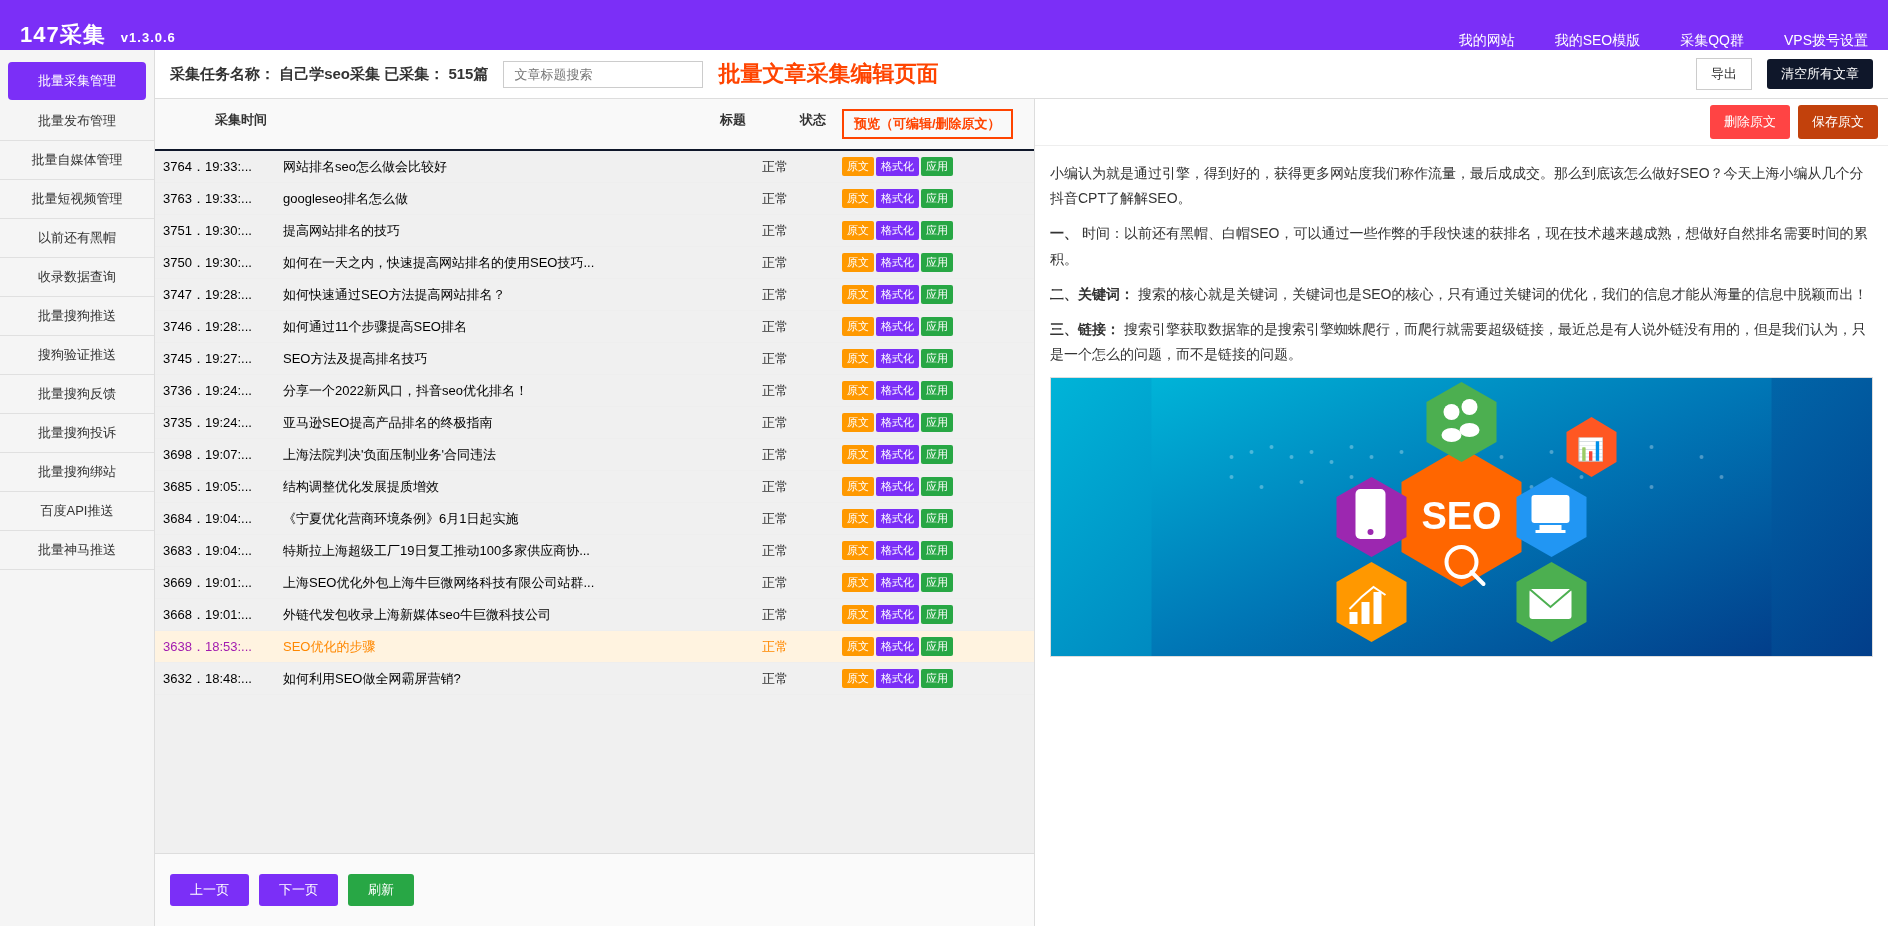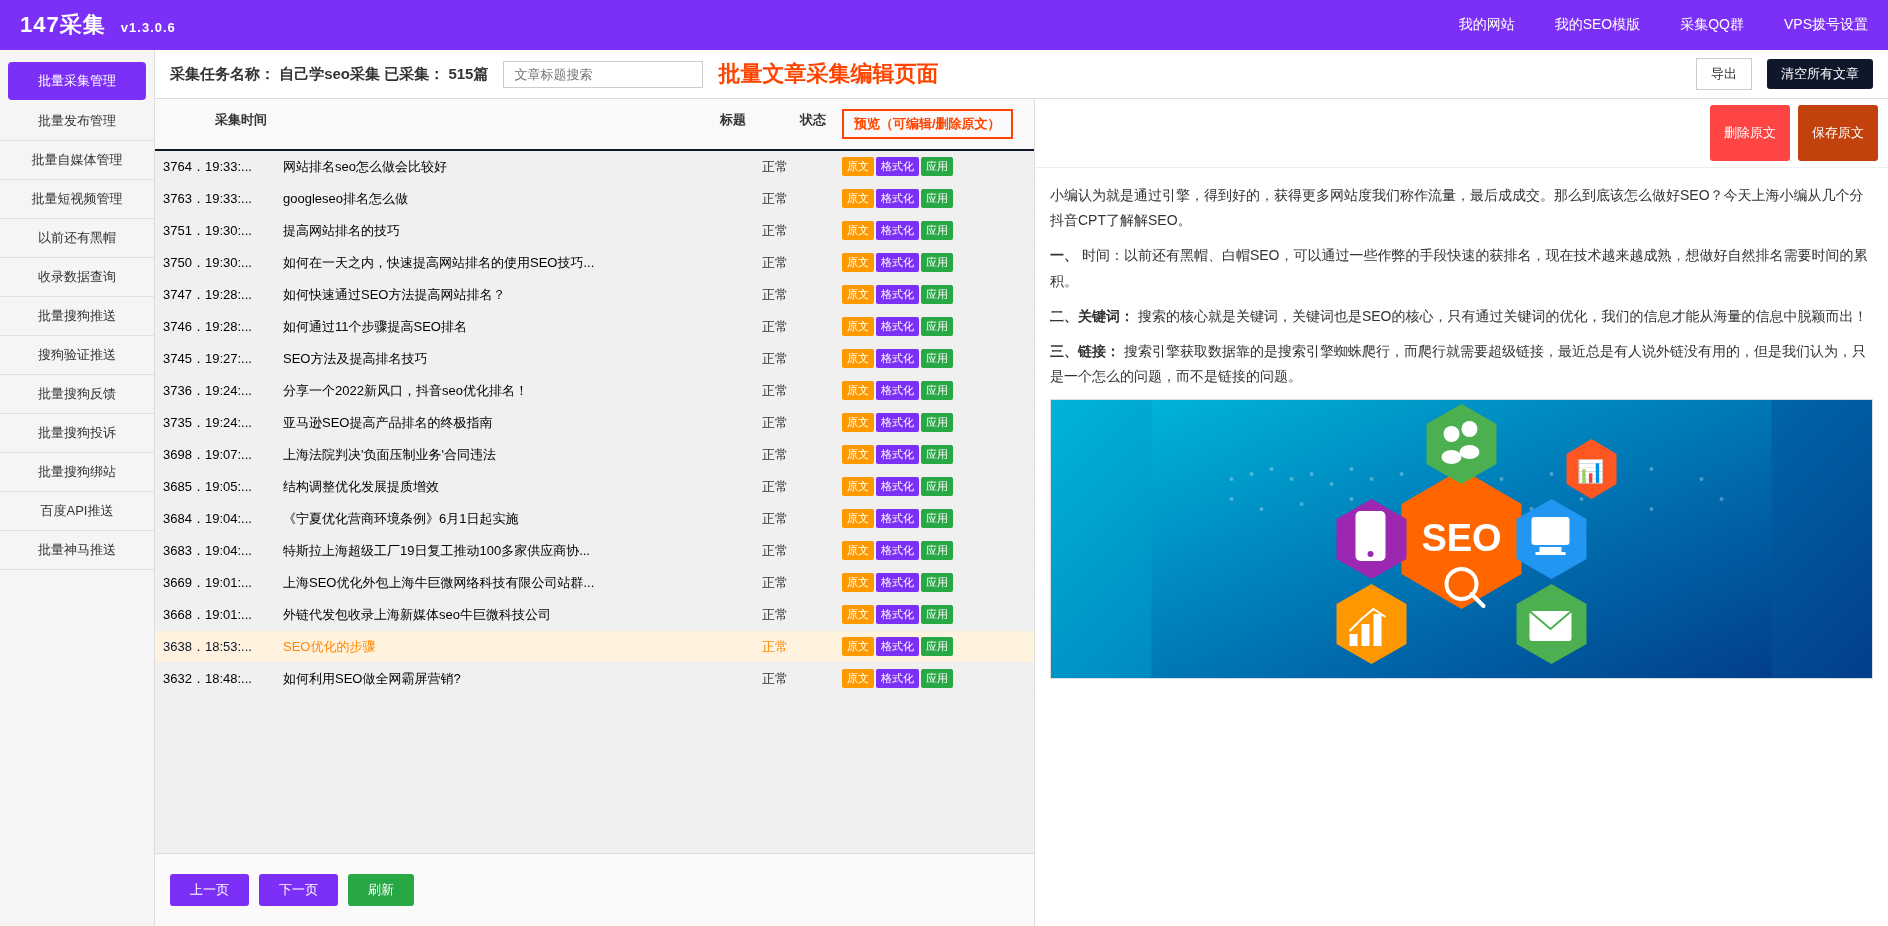--- a/index.html
+++ b/index.html
@@ -4,21 +4,21 @@
   <style>
     * { box-sizing: border-box; margin: 0; padding: 0; }
     body { font-family: "Microsoft YaHei", Arial, sans-serif; font-size: 13px; background: #f0f0f0; overflow: hidden; }
 
     
     .top-nav {
       background: #7b2ff7;
       color: white;
       height: 50px;
       display: flex;
-      align-items: center;
+      align-items: flex-end;
       padding: 0 20px;
       justify-content: space-between;
     }
     .top-nav .brand { font-size: 22px; font-weight: bold; letter-spacing: 1px; }
     .top-nav .nav-links { display: flex; gap: 40px; font-size: 14px; }
     .top-nav .nav-links span { cursor: pointer; }
 
     
     .layout { display: flex; height: calc(100vh - 50px); }
 
@@ -201,21 +201,21 @@
       justify-content: flex-end;
       gap: 8px;
       padding: 6px 10px;
       border-bottom: 1px solid #eee;
       flex-shrink: 0;
     }
     .btn-delete-original {
       background: #ff4444;
       color: white;
       border: none;
-      padding: 19px 14px;
+      padding: 8px 14px;
       cursor: pointer;
       font-size: 13px;
       border-radius: 3px;
     }
     .btn-save-original {
       background: #c2410c;
       color: white;
       border: none;
       padding: 6px 14px;
       cursor: pointer;
@@ -511,21 +511,21 @@
             <div class="row-title">外链代发包收录上海新媒体seo牛巨微科技公司</div>
             <div class="status-normal">正常</div>
             <div class="action-btns">
               <button class="btn-yuanwen">原文</button>
               <button class="btn-geshihua">格式化</button>
               <button class="btn-yingyon">应用</button>
             </div>
           </div>
 
           <div class="table-row-content highlighted">
-            <div style="color:#0f172a;">3638．18:53:...</div>
+            <div style="color:#a21caf;">3638．18:53:...</div>
             <div class="row-title" style="color:#ff8800;">SEO优化的步骤</div>
             <div class="status-normal" style="color:#ff8800;">正常</div>
             <div class="action-btns">
               <button class="btn-yuanwen">原文</button>
               <button class="btn-geshihua">格式化</button>
               <button class="btn-yingyon">应用</button>
             </div>
           </div>
 
           <div class="table-row-content">

